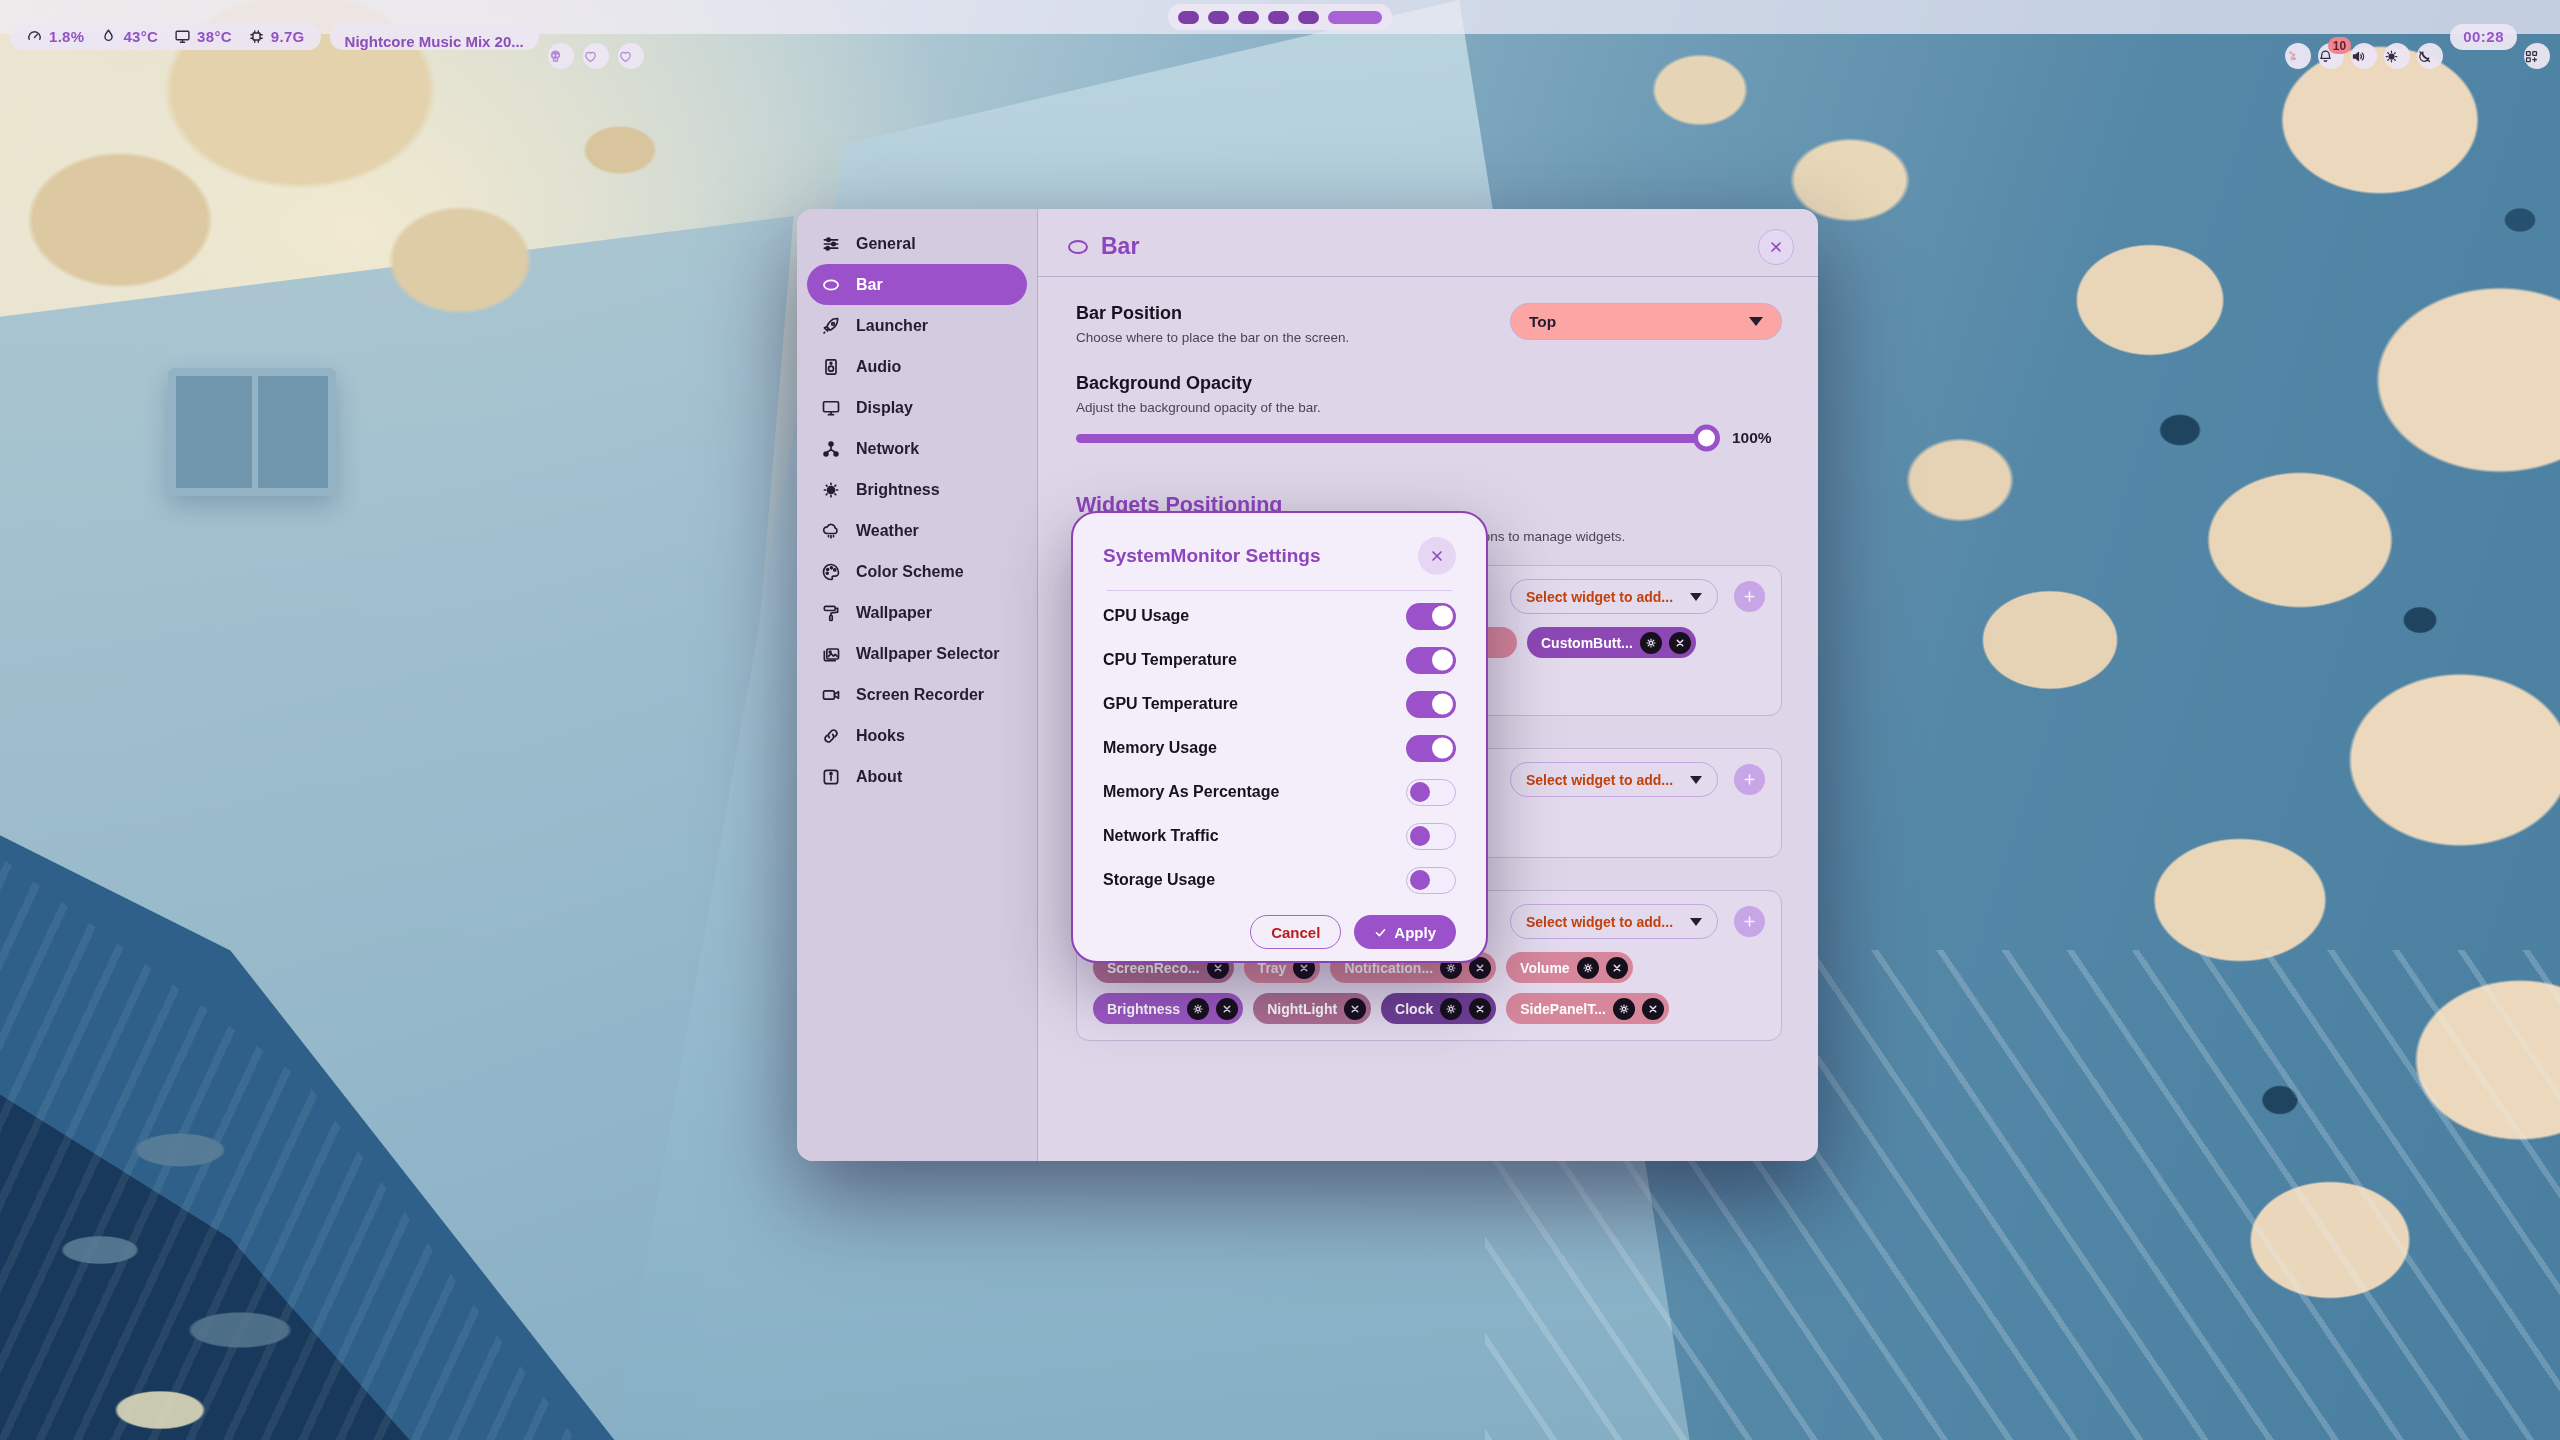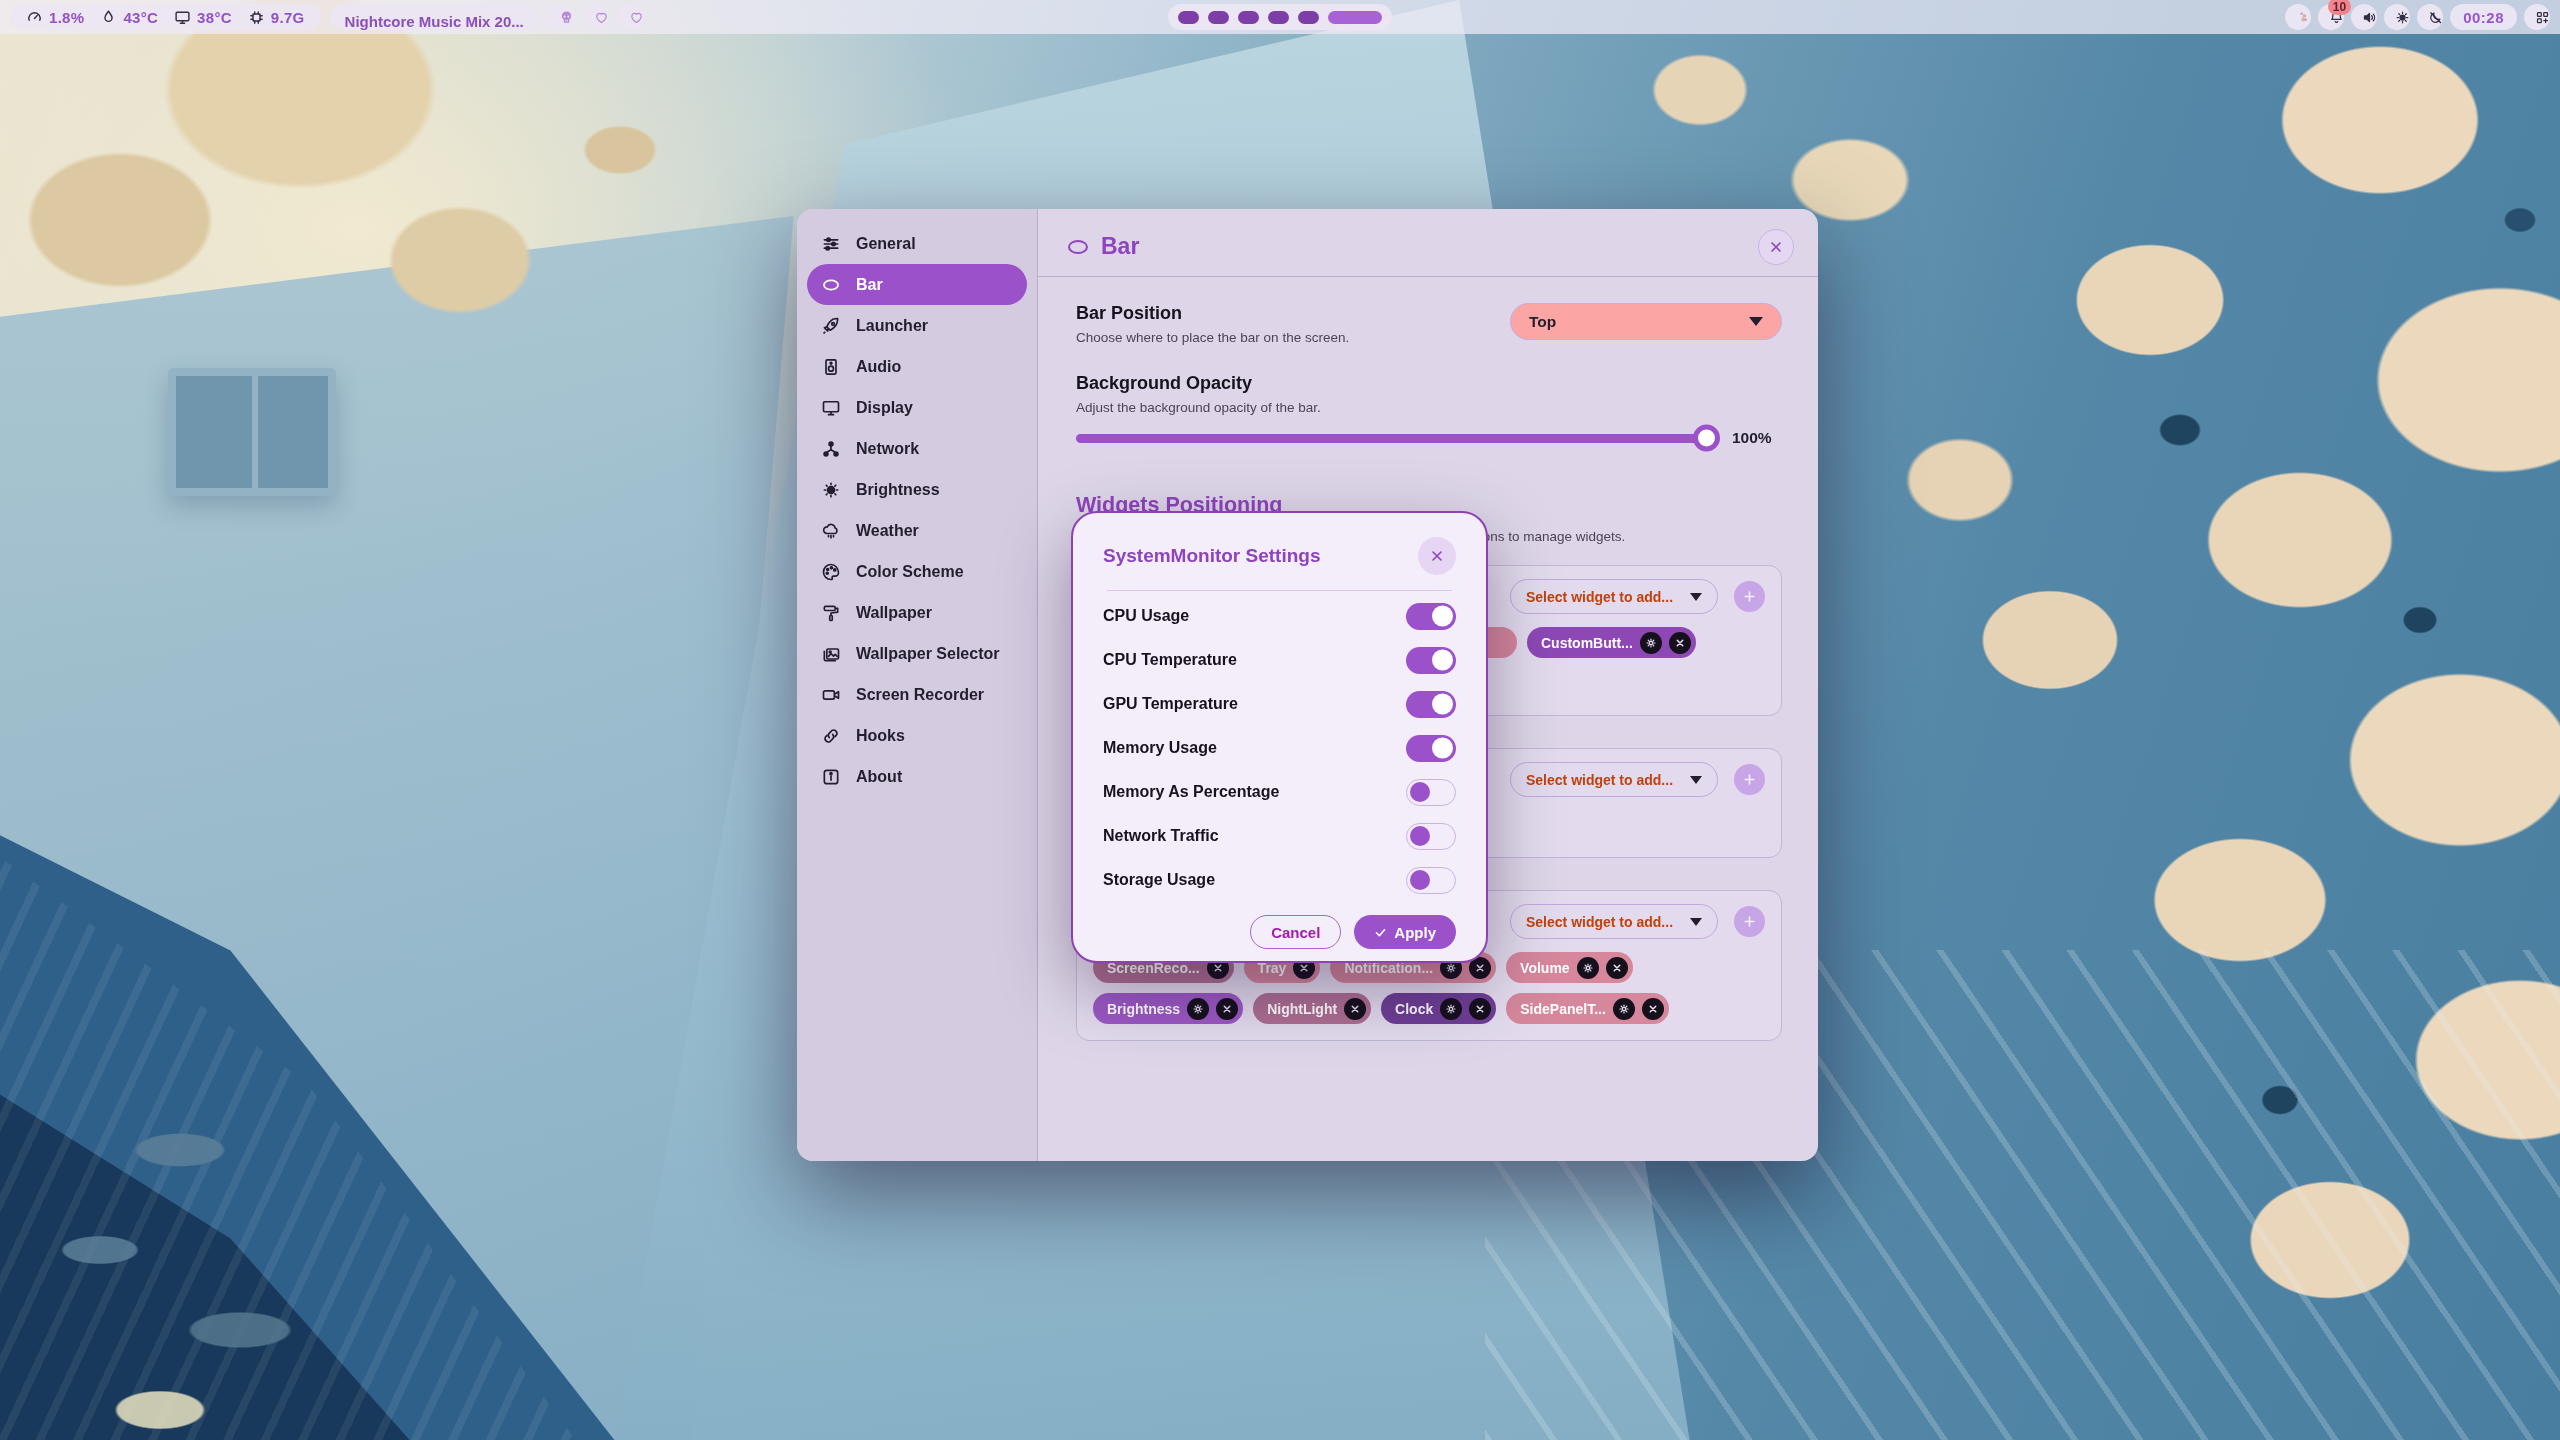--- a/index.html
+++ b/index.html
@@ -63,21 +63,21 @@
   .tb-right { position:absolute; right:10px; top:4px; display:flex; gap:7px; align-items:center; }
   .pill { height:26px; background:rgba(236,230,243,.95); border-radius:13px; display:flex; align-items:center; }
   .stats { padding:0 16px; gap:16px; }
   .stat { display:flex; align-items:center; gap:6px; }
   .stat svg { width:17px; height:17px; color:#352c42; }
   .stat-val { font-size:15px; font-weight:700; color:#9252c4; letter-spacing:.3px; }
   .music { padding:0 15px; gap:9px;flex-direction:column; }
   .music svg { width:13px; height:13px; color:#241d2e; }
   .music-title { font-size:15px; font-weight:700; color:#8a4fb8; }
   .circ { width:26px; height:26px; border-radius:50%; background:rgba(236,230,243,.95);
-    display:flex; align-items:center; justify-content:flex-end; position:relative; }
+    display:flex; align-items:center; justify-content:flex-start; position:relative;margin-top:39px; }
   .circ svg { width:15px; height:15px; color:#b78ad6; }
   .tb-right .circ svg { color:#352c42; }
   .ws { padding:0 10px; gap:9px; }
   .ws-dot { width:21px; height:13px; border-radius:7px; background:#7d3ea7; }
   .ws-dot.active { width:54px; background:#a763d6; }
   .badge { position:absolute; top:-6px; right:-7px; min-width:20px; height:17px; padding:0 5px;
     background:#f2848e; color:#5c2430; font-size:12px; font-weight:700; border-radius:9px;
     display:flex; align-items:center; justify-content:center; }
   .clockpill { padding:0 13px; }
   .clock-text { font-size:15px; font-weight:700; color:#9a55cc; letter-spacing:.5px; }
@@ -153,21 +153,21 @@
   .modal-div { height:1px; background:#dbc7ee; margin:15px 4px 3px; }
   .toggle-row { height:44px; display:flex; align-items:center; justify-content:space-between; }
   .toggle-label { font-size:16px; font-weight:700; color:#17121d; }
   .switch { width:50px; height:27px; border-radius:14px; position:relative; cursor:pointer; }
   .switch.on { background:#9b51c9; }
   .switch.on .knob { position:absolute; right:3px; top:50%; transform:translateY(-50%); width:21px; height:21px; border-radius:50%; background:#fff; }
   .switch.off { background:#f3ecfa; border:1.5px solid #cbb2e2; }
   .switch.off .knob { position:absolute; left:3px; top:50%; transform:translateY(-50%); width:20px; height:20px; border-radius:50%; background:#9b51c9; }
   .modal-actions { display:flex; justify-content:flex-end; gap:13px; margin-top:13px; }
   .btn { height:34px; border-radius:17px; display:flex; align-items:center; justify-content:center; padding:0 20px; cursor:pointer; font-size:15px; font-weight:700; gap:7px; }
-  .btn-cancel { border:1.5px solid #a664cf; color:#a21caf; background:transparent; }
+  .btn-cancel { border:1.5px solid #a664cf; color:#b91c1c; background:transparent; }
   .btn-apply { background:#9b51c9; color:#fff; }
   .btn-apply svg { width:13px; height:13px; color:#fff; }
 </style>
 </head>
 <body>
 
 <div class="wp">
   <div class="wp-base"></div>
   <div class="wp-skyglow"></div>
   <div class="wp-wall-mid"></div>

